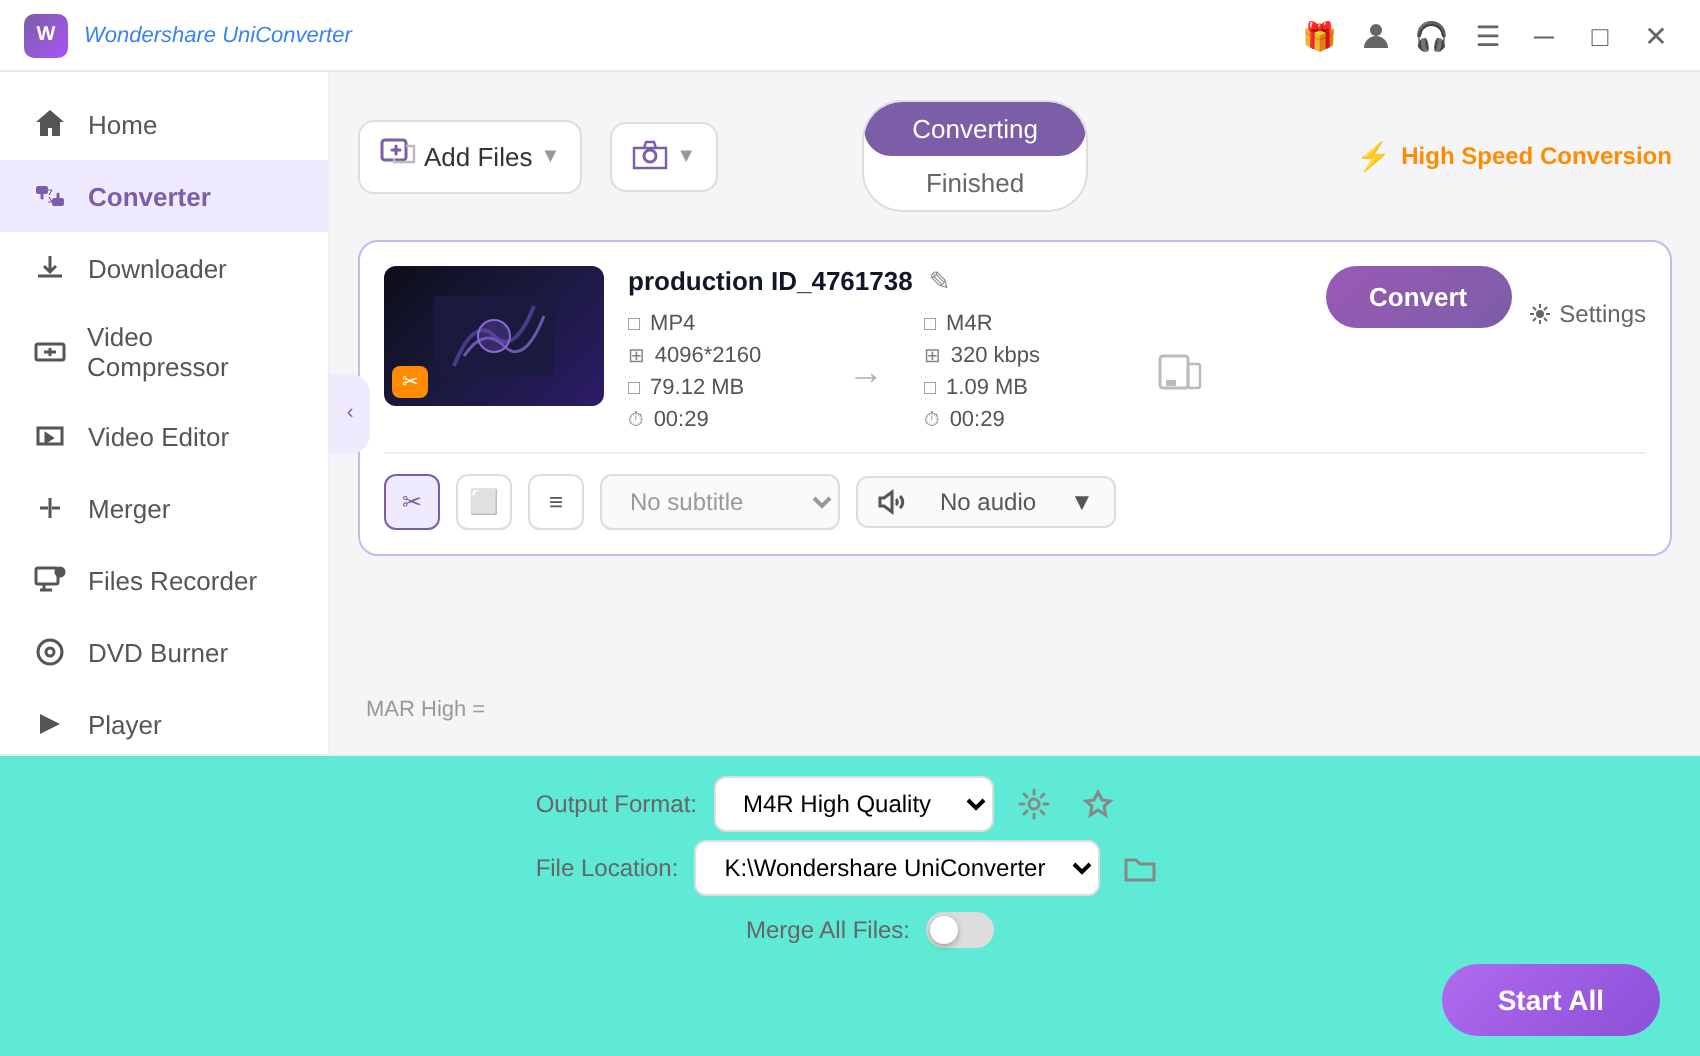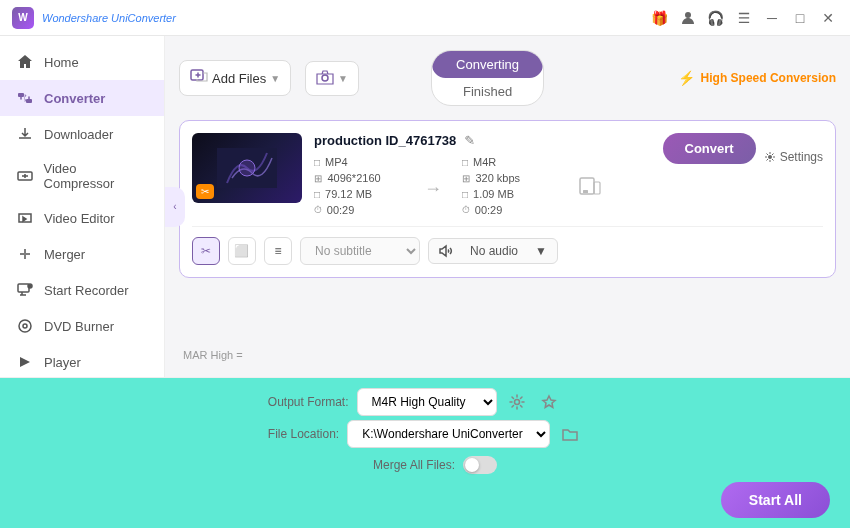--- a/index.html
+++ b/index.html
@@ -165,21 +165,21 @@
         <span>Merger</span>
       </div>
       <div class="sidebar-item">
         <span class="s-icon">
           <svg width="16" height="16" viewBox="0 0 16 16" fill="none" stroke="#555" stroke-width="1.5">
               <rect x="1" y="2" width="11" height="8" rx="1"></rect>
               <circle cx="13" cy="4" r="2" fill="#555"></circle>
               <path d="M5 10v3M3 13h6"></path>
             </svg>
         </span>
-        <span>Start Recorder</span>
+        <span>Files Recorder</span>
       </div>
       <div class="sidebar-item">
         <span class="s-icon">
           <svg width="16" height="16" viewBox="0 0 16 16" fill="none" stroke="#555" stroke-width="1.5">
               <circle cx="8" cy="8" r="6"></circle>
               <circle cx="8" cy="8" r="2"></circle>
             </svg>
         </span>
         <span>DVD Burner</span>
       </div>

